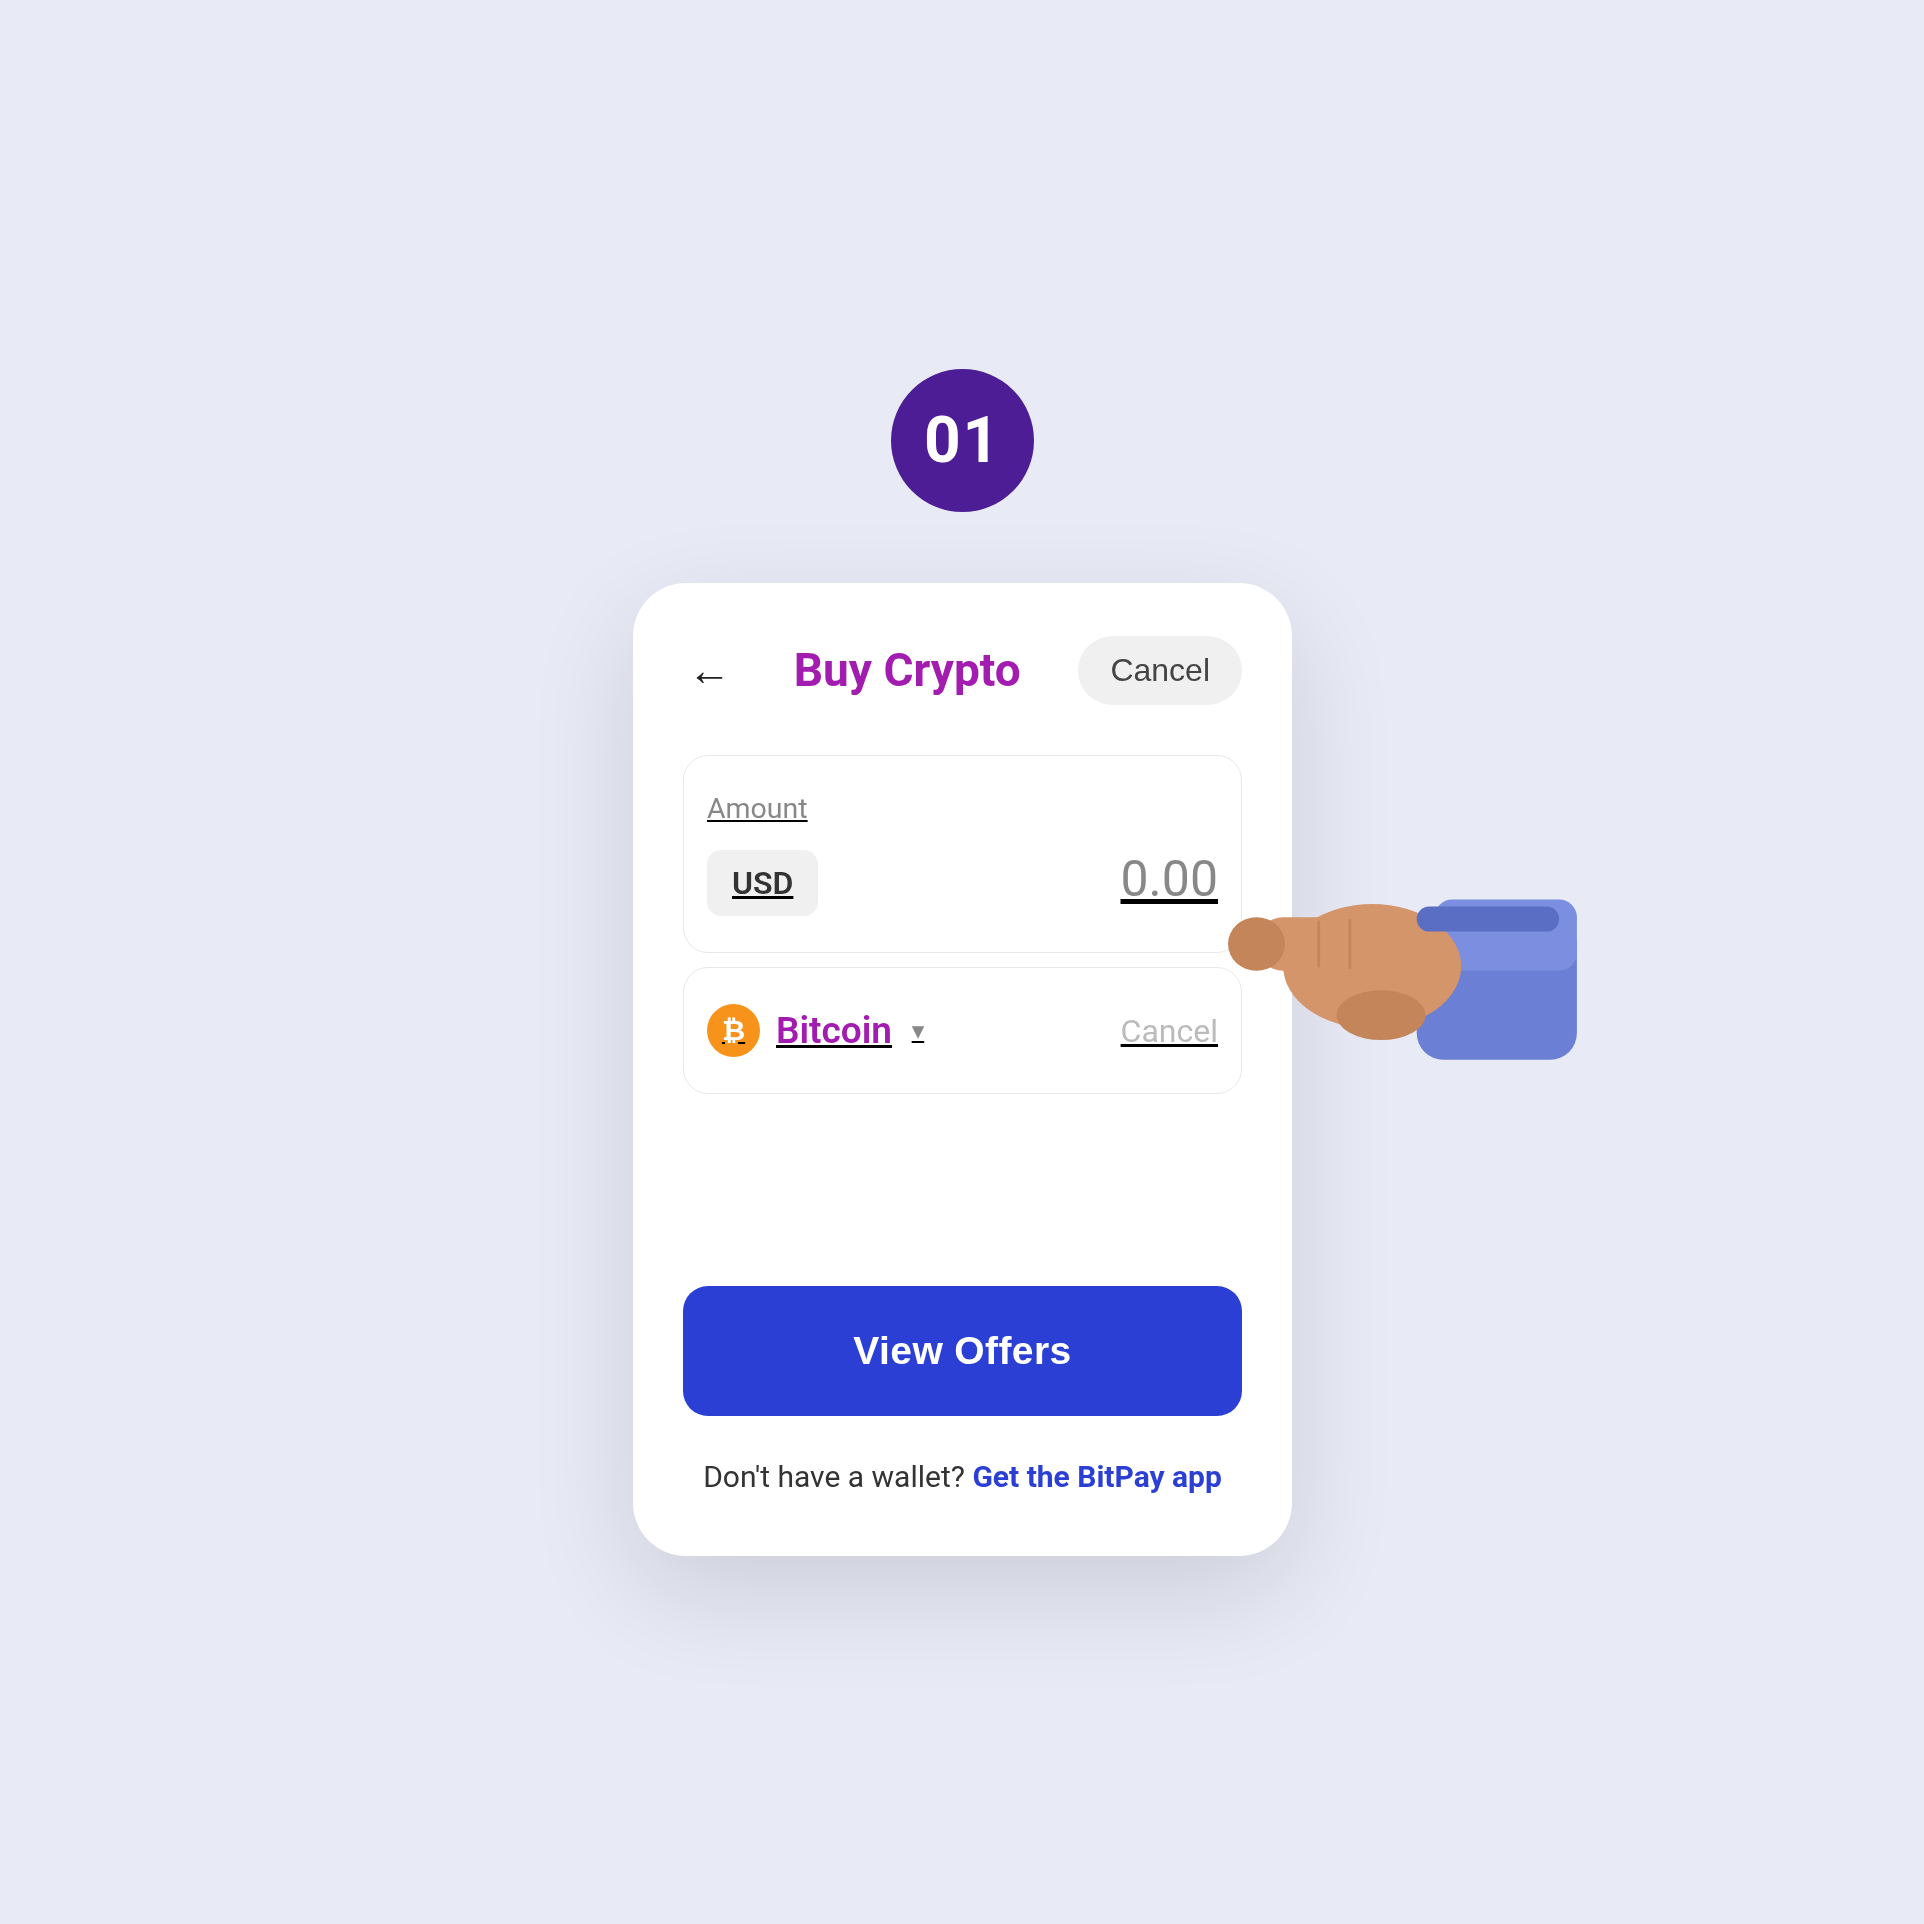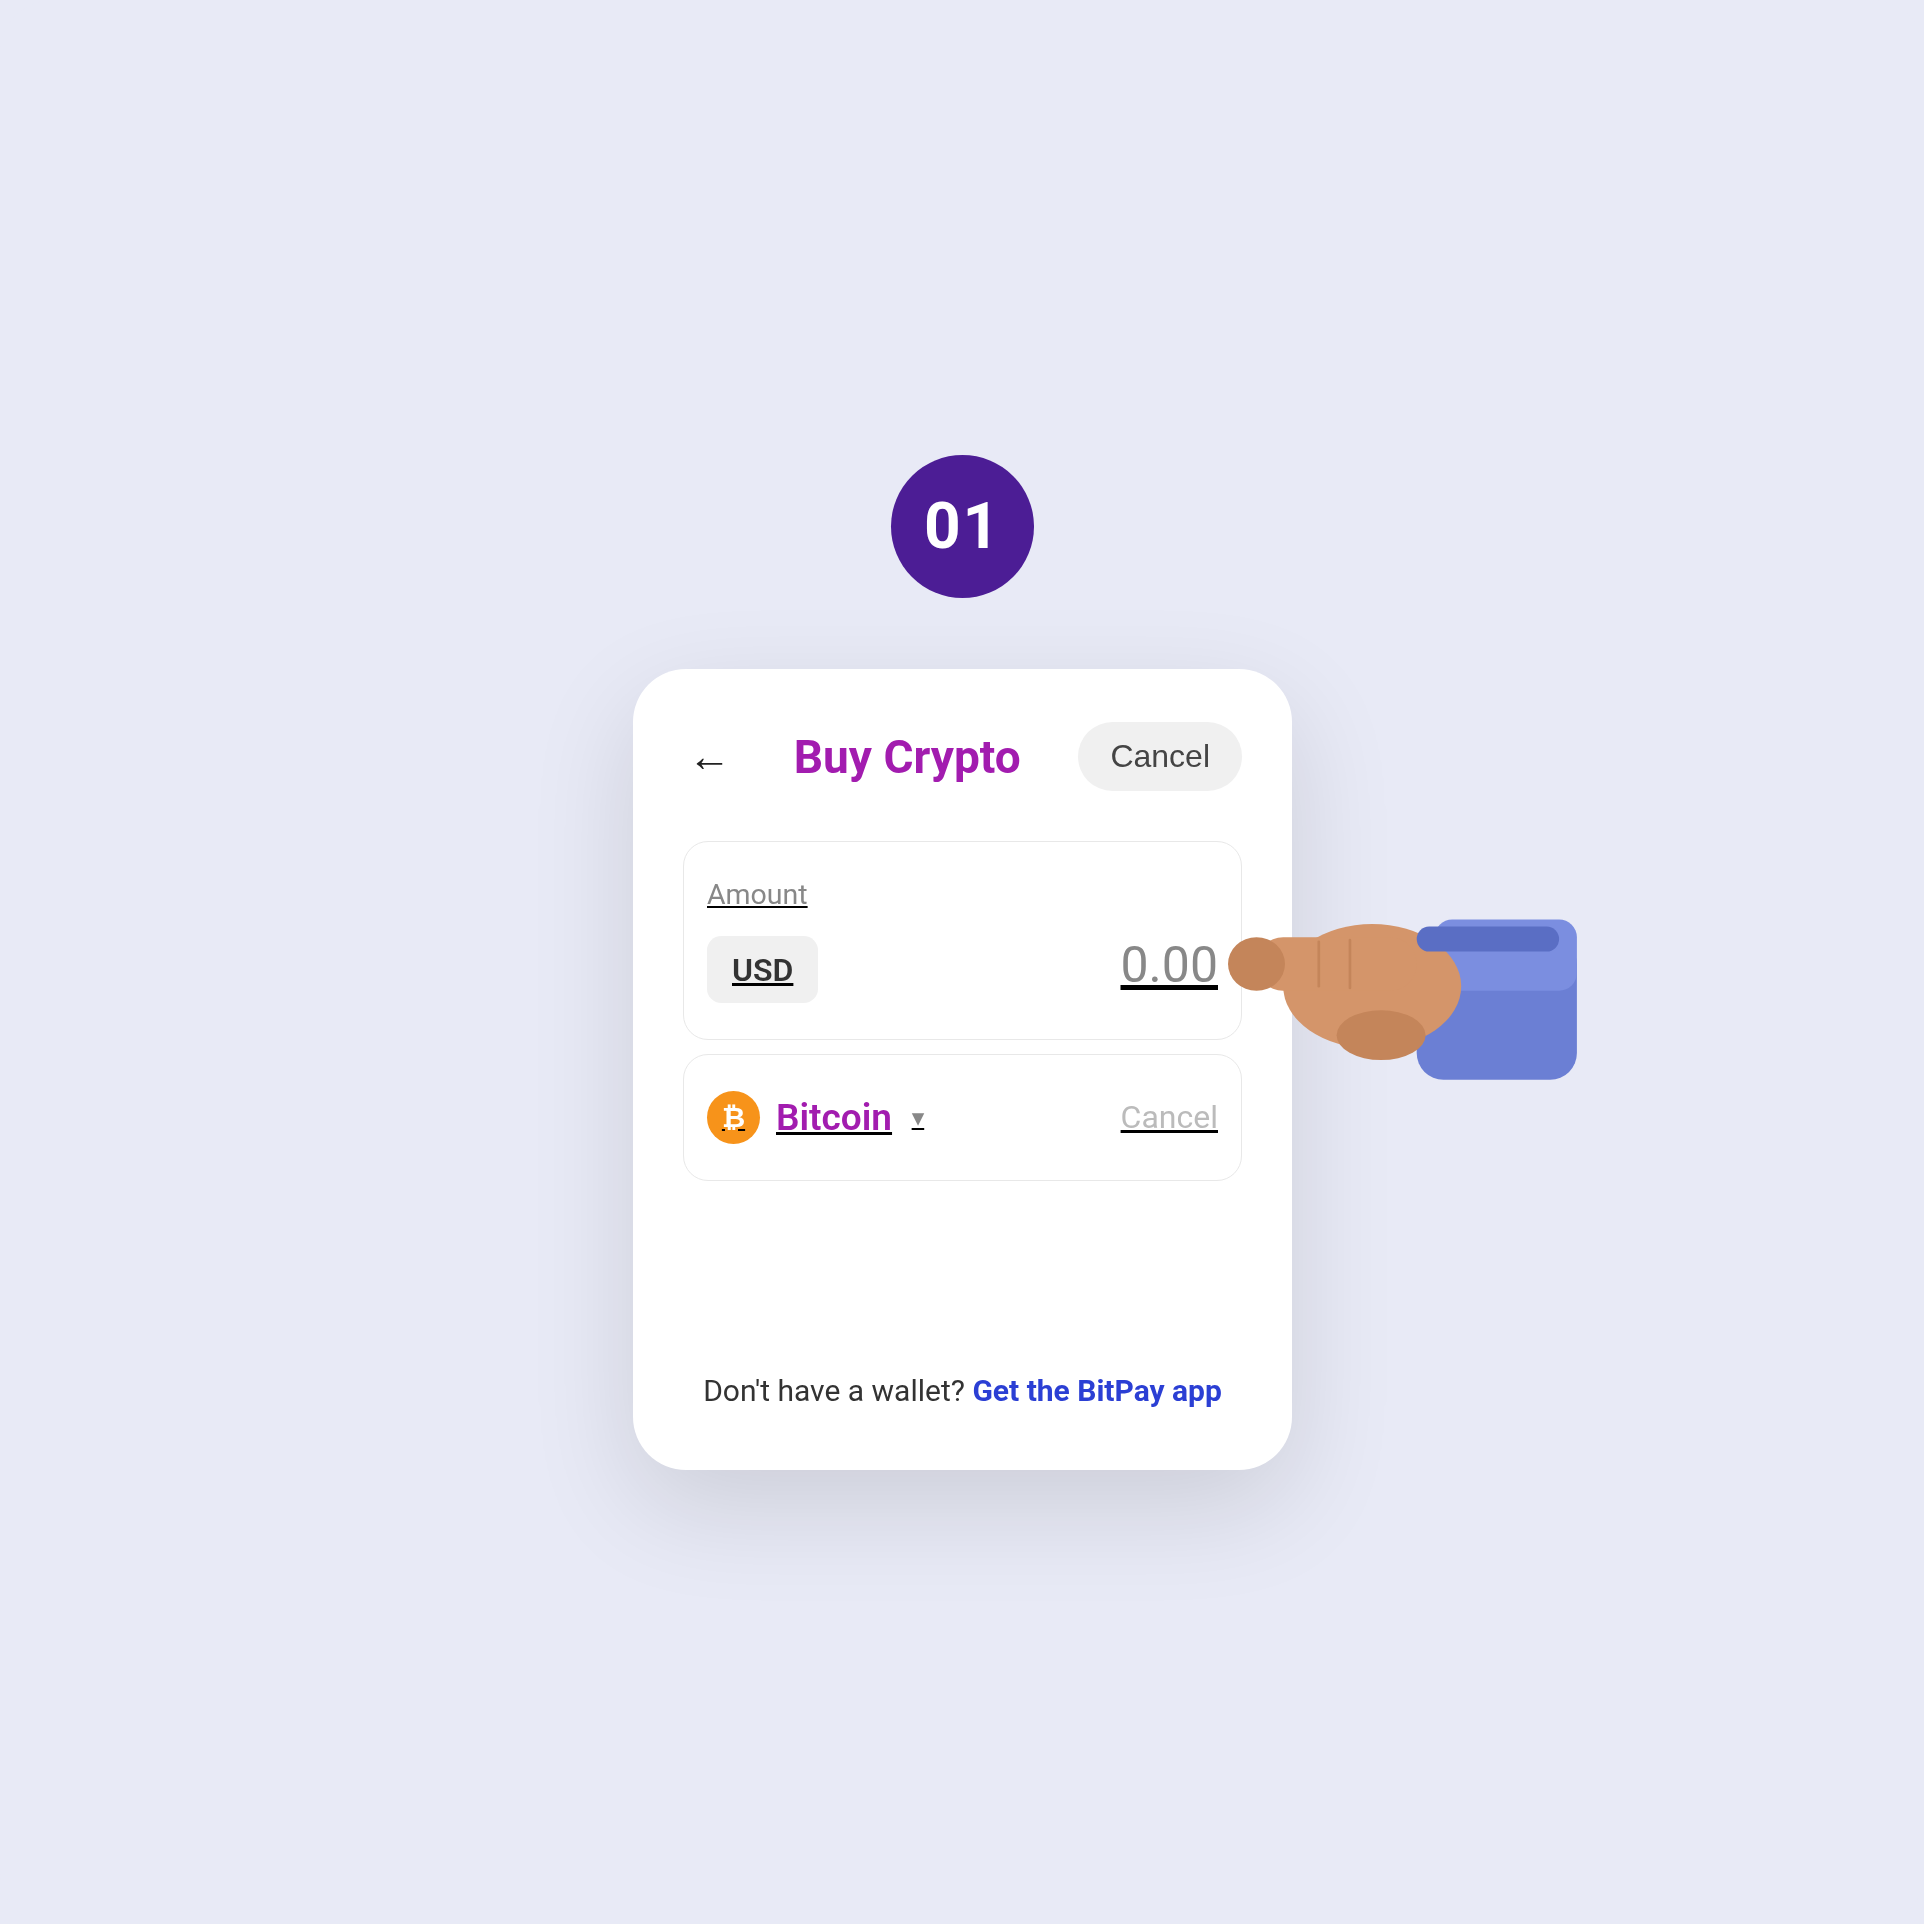--- a/index.html
+++ b/index.html
@@ -275,20 +275,21 @@
             <span class="chevron-down">▾</span>
           </div>
           <span class="address-label">Cancel</span>
         </div>
       </div>
 
       
       <div class="spacer"></div>
 
       
+      <button class="view-offers-btn">View Offers</button>
 
       
       <div class="wallet-text">
         <span>Don't have a wallet?</span>
         <span> </span>
         <a class="wallet-link">Get the BitPay app</a>
       </div>
 
     </div>
 

